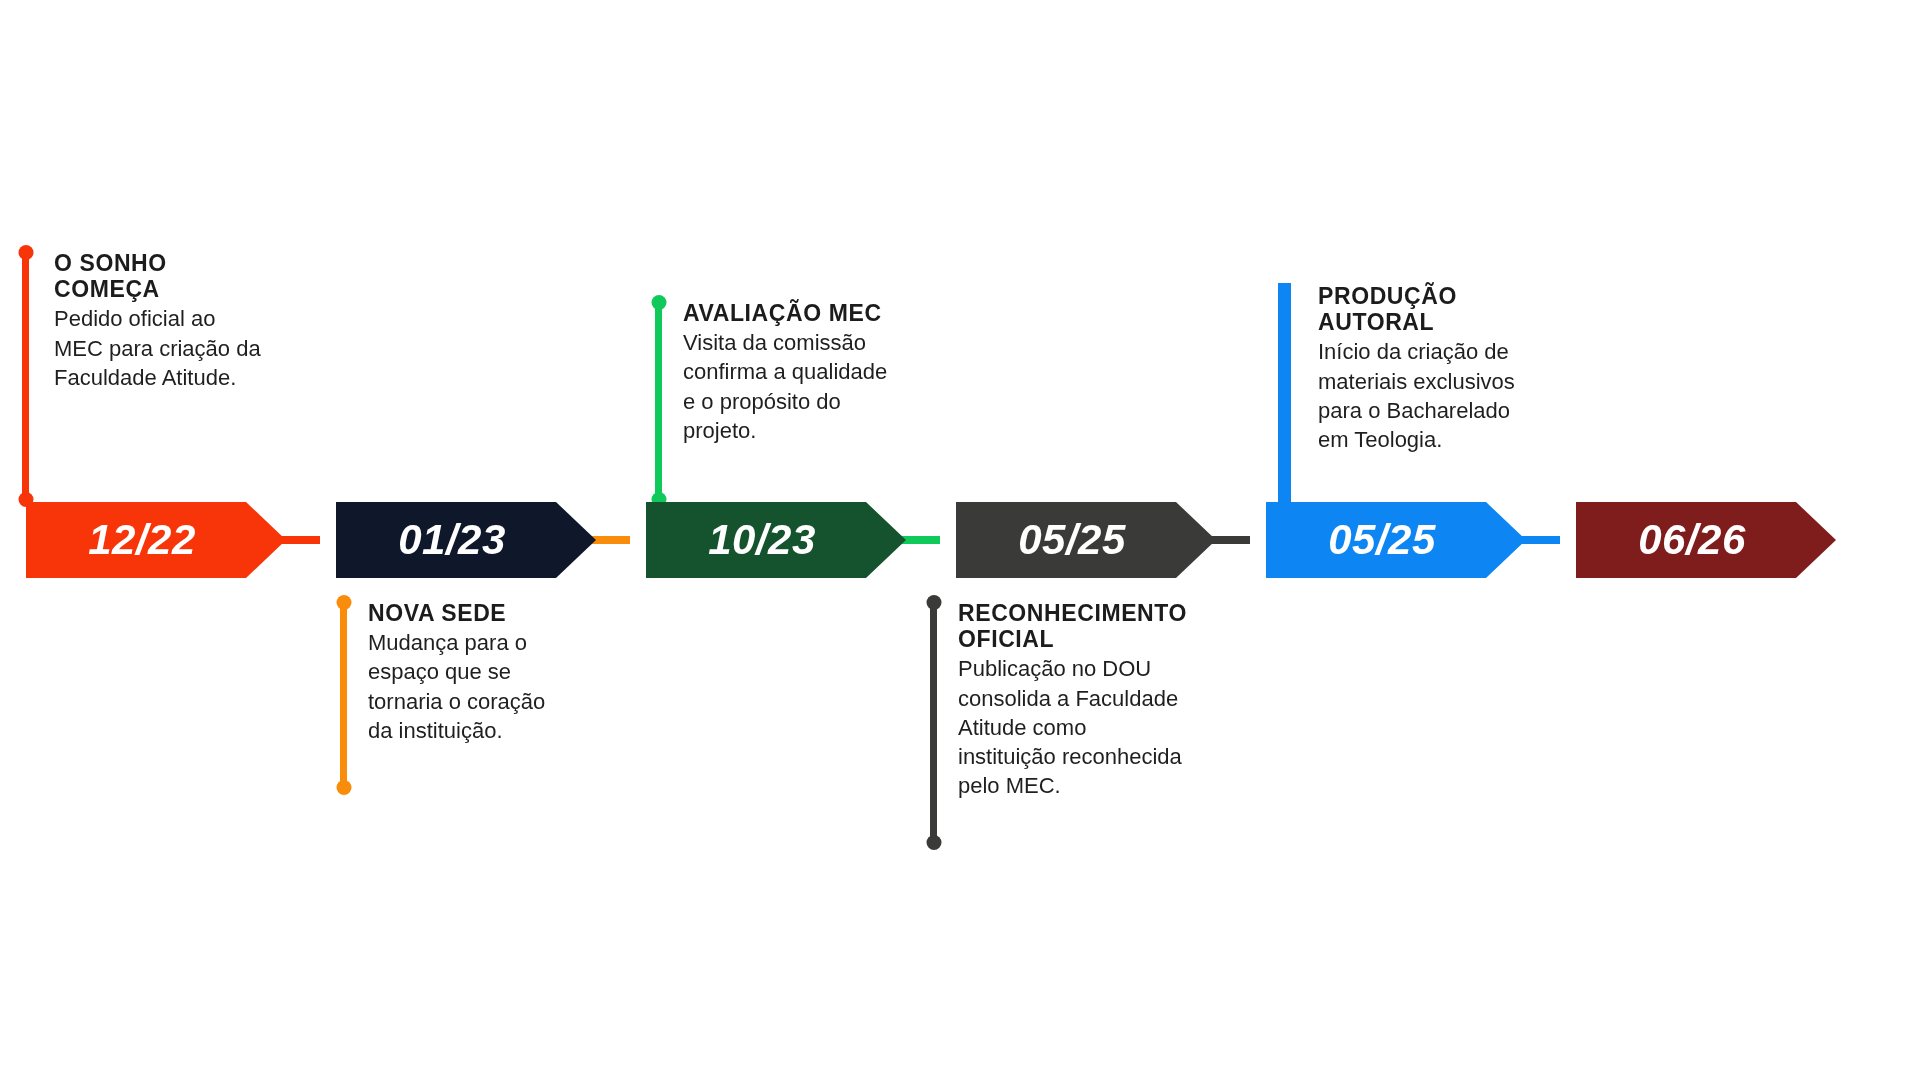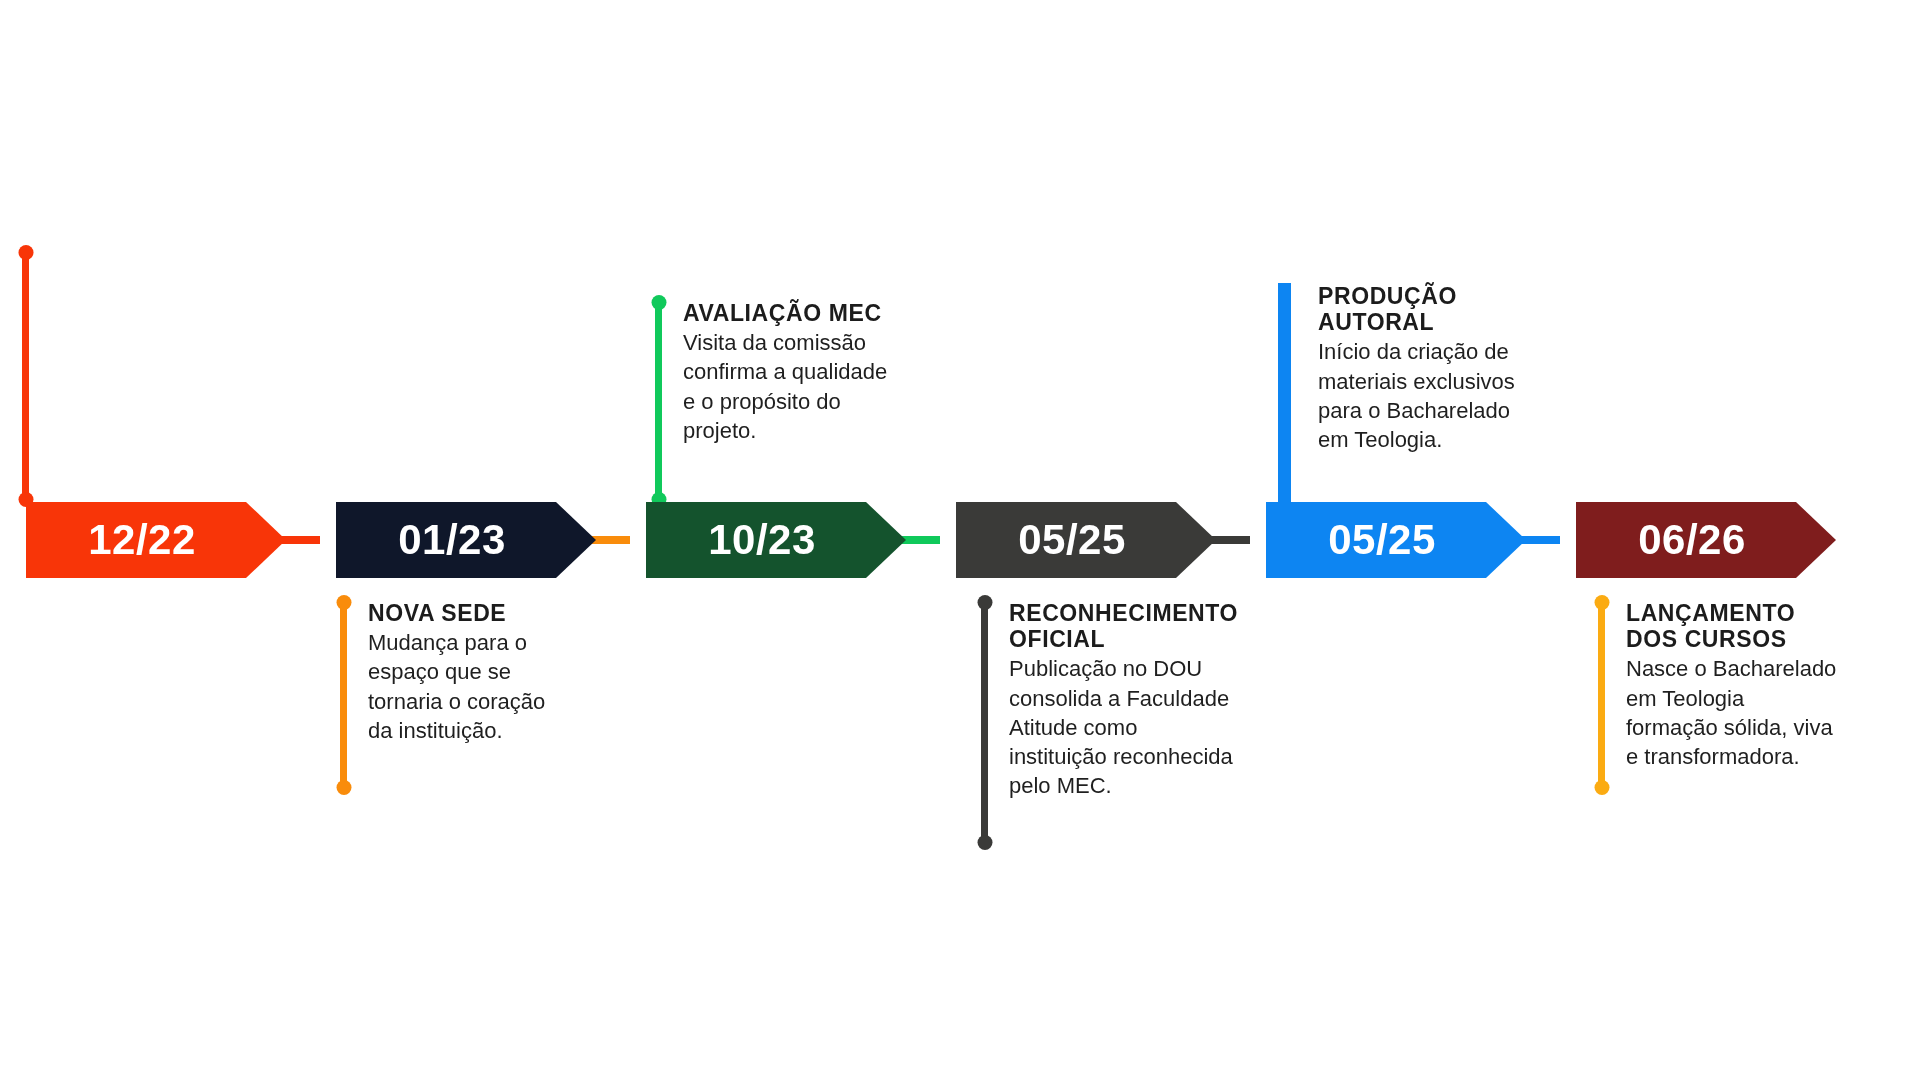--- a/index.html
+++ b/index.html
@@ -43,20 +43,21 @@
   }
 
   .chevron-label {
     color: #ffffff;
     font-size: 42px;
     font-weight: bold;
     letter-spacing: 0.5px;
     line-height: 1;
     position: relative;
     left: -14px;
+    font-style: italic;
   }
 
   .connector-h {
     position: absolute;
     top: 34px;
     height: 8px;
   }
 
   
   .callout {
@@ -109,20 +110,27 @@
     font-weight: 400;
   }
 </style>
 </head>
 <body>
 
 <div id="stage">
 
   <div class="callout" style="left:22px; top:250px; width:300px; height:252px;">
     <div class="stem dotted" style="background:#F83508; height:252px;"></div>
+    <div class="body" style="left:32px; width:268px;">
+      <p class="callout-title">O SONHO
+COMEÇA</p>
+      <p class="callout-text">Pedido oficial ao
+MEC para criação da
+Faculdade Atitude.</p>
+    </div>
   </div>
 
   <div class="callout" style="left:655px; top:300px; width:320px; height:202px;">
     <div class="stem dotted" style="background:#10C95B; height:202px;"></div>
     <div class="body" style="left:28px; width:285px;">
       <p class="callout-title">AVALIAÇÃO MEC</p>
       <p class="callout-text">Visita da comissão
 confirma a qualidade
 e o propósito do
 projeto.</p>
@@ -178,38 +186,27 @@
     <div class="stem dotted" style="background:#F98C0B; height:190px;"></div>
     <div class="body" style="left:28px; width:272px;">
       <p class="callout-title">NOVA SEDE</p>
       <p class="callout-text">Mudança para o
 espaço que se
 tornaria o coração
 da instituição.</p>
     </div>
   </div>
 
-  <div class="callout" style="left:981px; top:600px; width:330px; height:245px;padding-left:12px;">
+  <div class="callout" style="left:930px; top:600px; width:330px; height:245px;padding-left:12px;">
     <div class="stem dotted" style="background:#3A3A38; height:245px;"></div>
     <div class="body" style="left:28px; width:302px;">
       <p class="callout-title">RECONHECIMENTO
 OFICIAL</p>
       <p class="callout-text">Publicação no DOU
 consolida a Faculdade
 Atitude como
 instituição reconhecida
 pelo MEC.</p>
     </div>
   </div>
 
-  <div class="callout" style="left:1598px; top:600px; width:310px; height:190px;">
-    <div class="stem dotted" style="background:#FBAB12; height:190px;"></div>
-    <div class="body" style="left:28px; width:282px;">
-      <p class="callout-title">LANÇAMENTO
-DOS CURSOS</p>
-      <p class="callout-text">Nasce o Bacharelado
-em Teologia
-formação sólida, viva
-e transformadora.</p>
-    </div>
-  </div>
 
 </div>
 
 </body></html>

